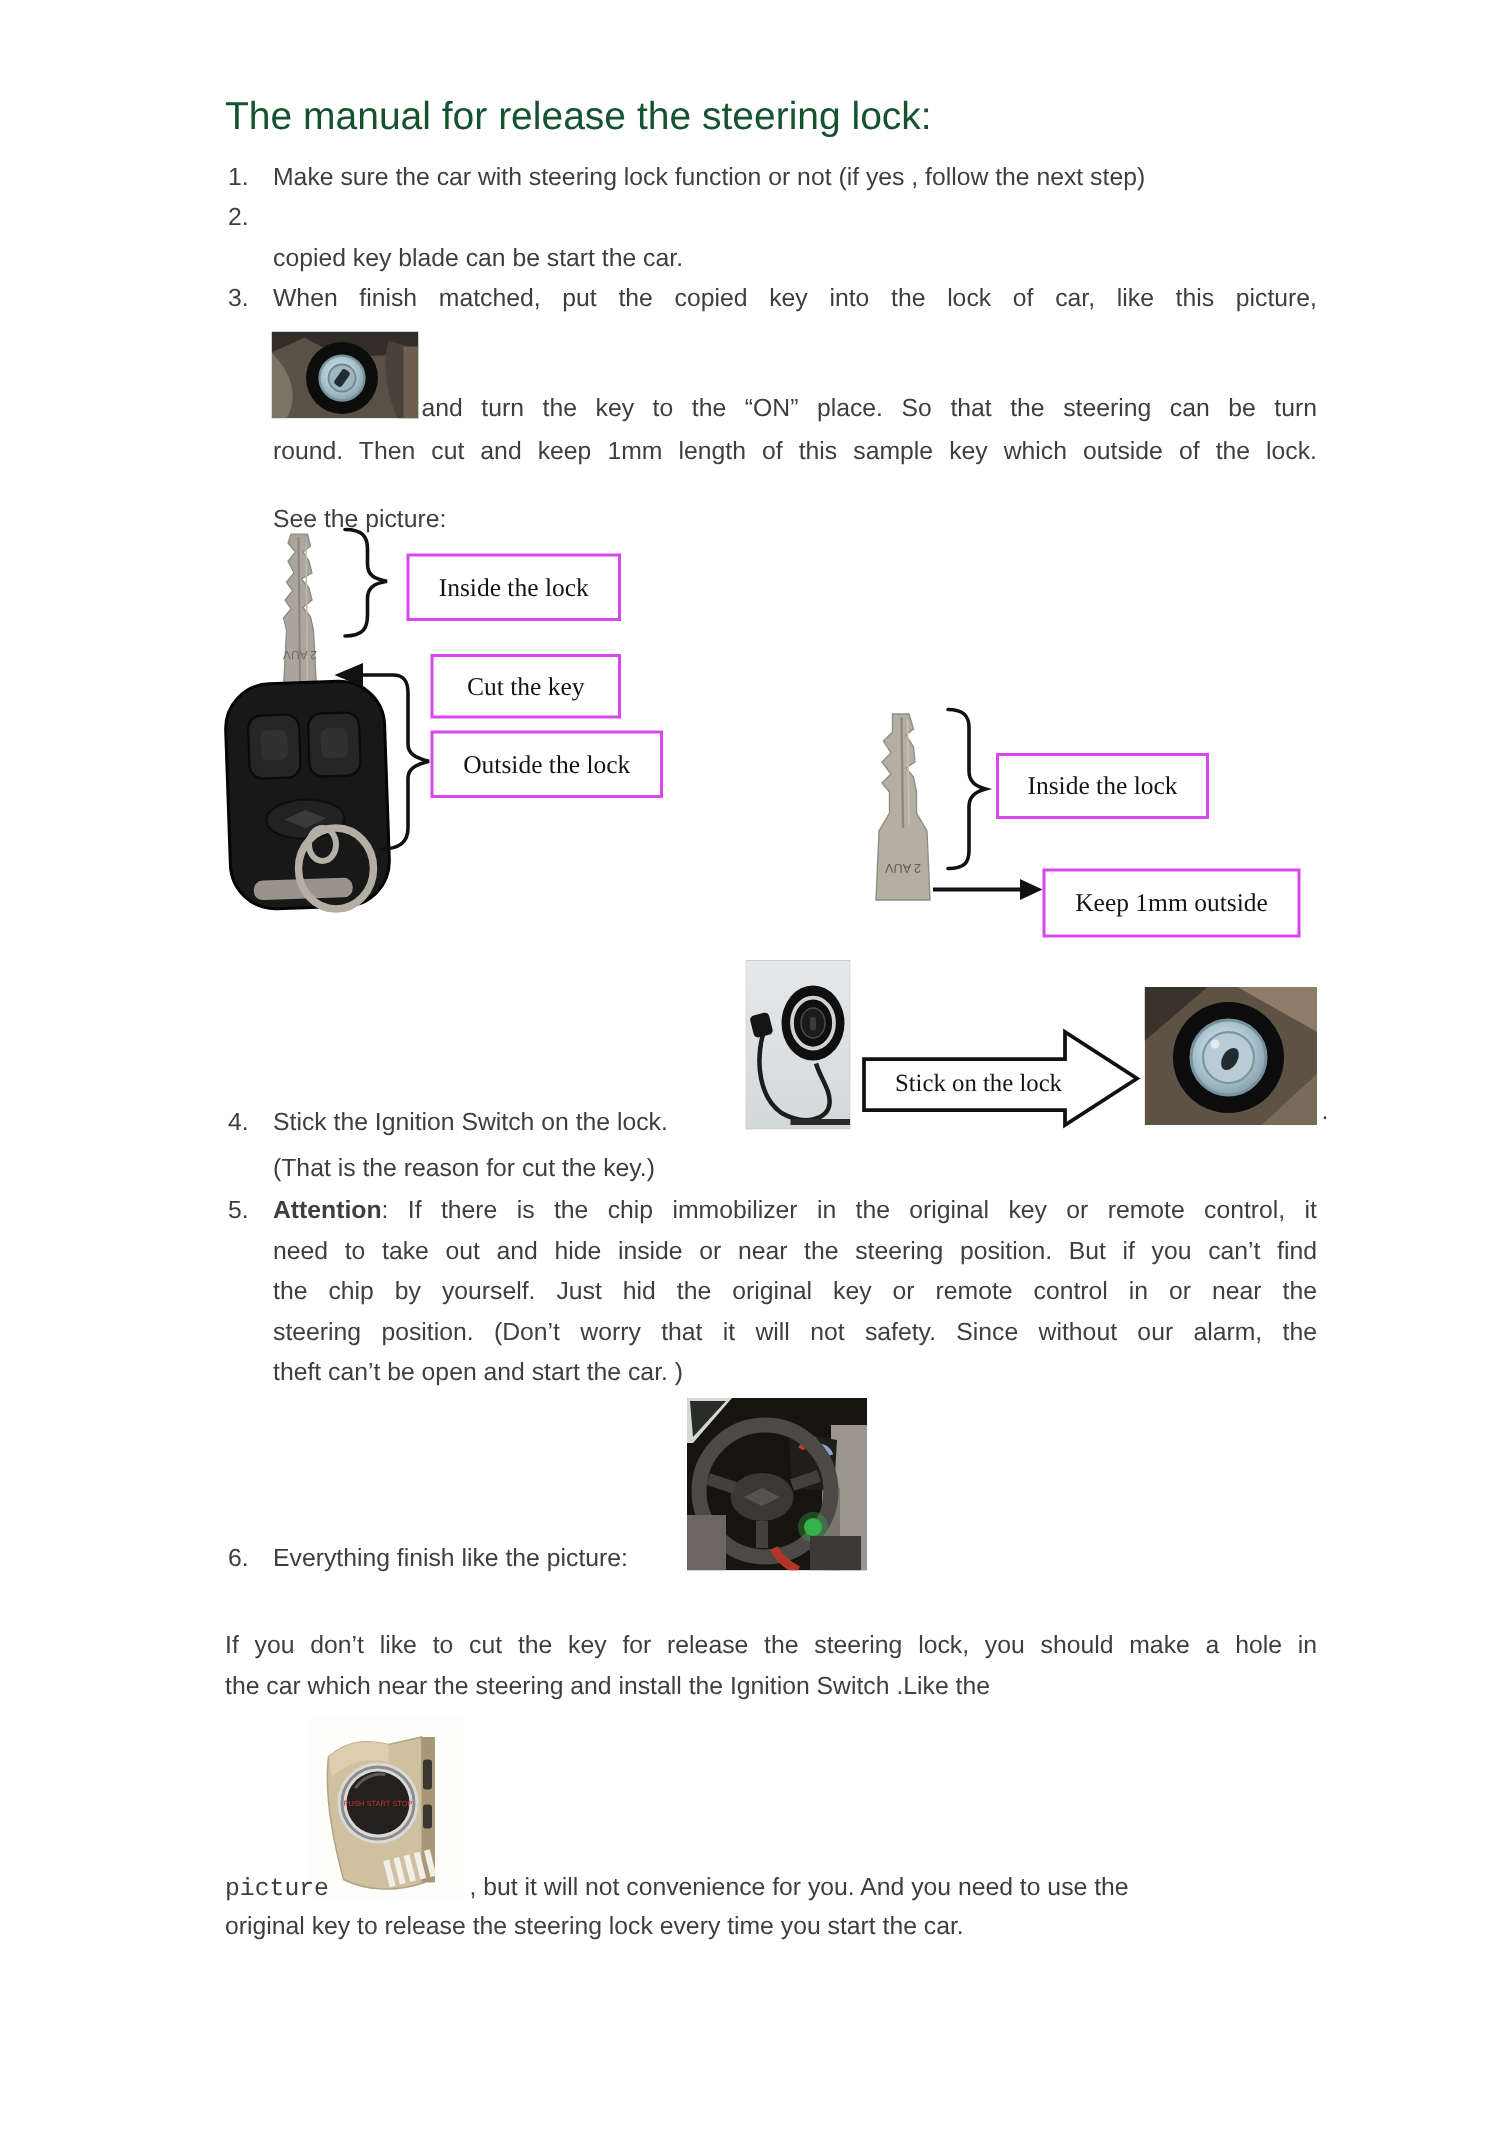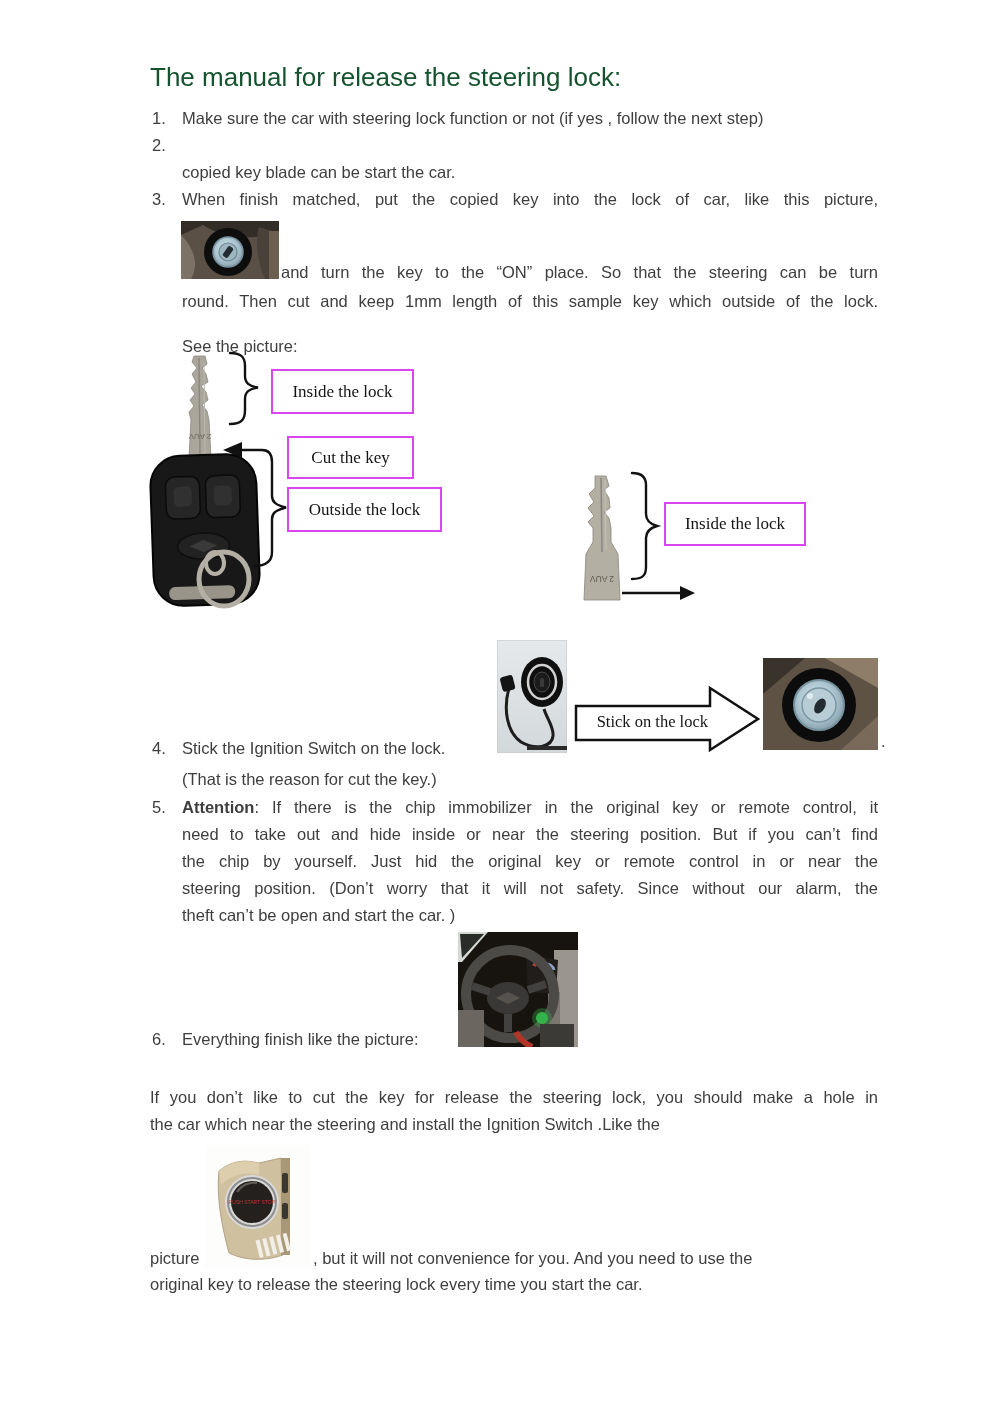--- a/index.html
+++ b/index.html
@@ -111,20 +111,23 @@
   </svg>
 
   <svg class="abs" style="left:618px;top:584px;" width="80" height="18" viewBox="0 0 80 18">
     <line x1="4" y1="9" x2="63" y2="9" stroke="#111" stroke-width="2.6"></line>
     <polygon points="62,2 77,9 62,16" fill="#111"></polygon>
   </svg>
 
   <div class="label-box" style="left:664px;top:502px;width:138px;height:40px;">
     <span>Inside the lock</span>
   </div>
+  <div class="label-box" style="left:695px;top:579px;width:168px;height:42px;">
+    <span>Keep 1mm outside</span>
+  </div>
 
   <div class="photo" style="left:497px;top:640px;width:70px;height:113px;">
     <svg width="70" height="113" viewBox="0 0 70 113">
       <defs>
         <linearGradient id="swbg" x1="0" y1="0" x2="0" y2="1">
           <stop offset="0%" stop-color="#e6e9eb"></stop>
             <stop offset="100%" stop-color="#d3d8db"></stop>
         </linearGradient>
       </defs>
       <rect width="70" height="113" fill="url(#swbg)" stroke="#c2c6c9" stroke-width="1"></rect>
@@ -222,17 +225,17 @@
       <g transform="rotate(-14 66 100)">
         <rect x="52" y="92" width="4" height="18" fill="#f2efe8"></rect>
         <rect x="59" y="92" width="4" height="18" fill="#f2efe8"></rect>
         <rect x="66" y="92" width="4" height="18" fill="#f2efe8"></rect>
         <rect x="73" y="92" width="4" height="18" fill="#f2efe8"></rect>
         <rect x="80" y="92" width="4" height="18" fill="#f2efe8"></rect>
       </g>
     </svg>
   </div>
 
-  <div class="t" style="left:150px;top:1248px;">picture</div>
+  <div class="t" style="left:150px;top:1248px;font-family:Liberation Mono, monospace;">picture</div>
   <div class="t" style="left:313px;top:1248px;">, but it will not convenience for you. And you need to use the</div>
   <div class="t" style="left:150px;top:1274px;">original key to release the steering lock every time you start the car.</div>
 
 </div>
 
 </body></html>

